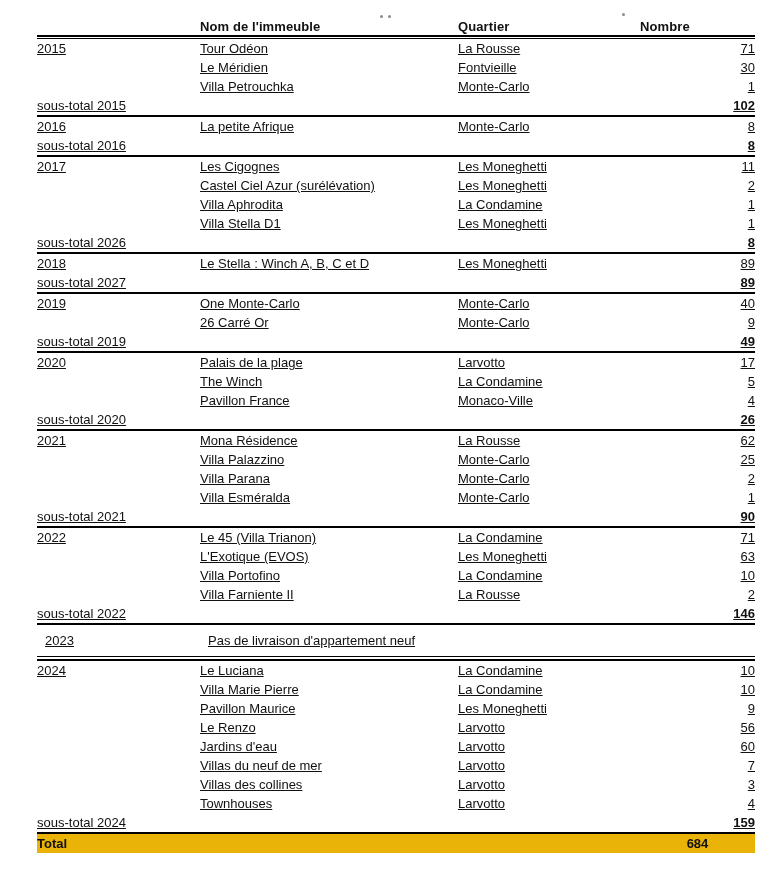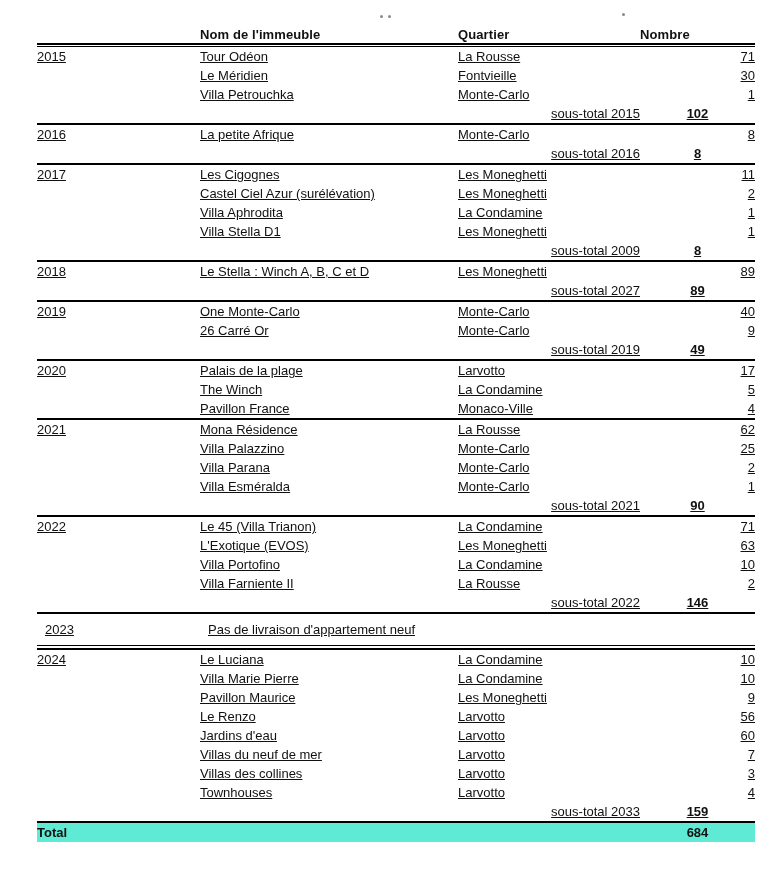--- a/index.html
+++ b/index.html
@@ -17,21 +17,21 @@
   }
   .dot{
     position:absolute;
     width:3px;height:3px;
     background:#8a8a8a;
     border-radius:50%;
   }
   .table{
     position:absolute;
     left:37px;
-    top:26px;
+    top:18px;
     width:718px;
     font-size:13px;
     line-height:1;
   }
   .header-row{
     display:grid;
     grid-template-columns:163px 258px 182px 1fr;
     height:15px;
     align-items:end;
     padding-bottom:2px;
@@ -55,22 +55,22 @@
     background:#000;
   }
   .row{
     display:grid;
     grid-template-columns:163px 258px 182px 1fr;
     height:19px;
     align-items:center;
     text-decoration:underline;
   }
   .c-nombre{text-align:right;}
-  .c-sub-label{grid-column:1 / 4;text-align:right;}
-  .subtotal-row .c-nombre{font-weight:bold;text-align:center;}
+  .c-sub-label{grid-column:1 / 4;}
+  .subtotal-row .c-nombre{font-weight:bold;}
   .note-section .row{margin:6px 8px;}
   .c-note{grid-column:2 / 5;}
   .total-row{
     display:grid;
     grid-template-columns:1fr 115px;
     height:19px;
     align-items:center;
     font-weight:bold;
   }
   .t-value{text-align:center;}
@@ -153,21 +153,21 @@
             <div class="c-quartier">La Condamine</div>
             <div class="c-nombre">1</div>
           </div>
           <div class="row">
             <div class="c-year"></div>
             <div class="c-name">Villa Stella D1</div>
             <div class="c-quartier">Les Moneghetti</div>
             <div class="c-nombre">1</div>
           </div>
           <div class="row subtotal-row">
-            <div class="c-sub-label">sous-total 2009</div>
+            <div class="c-sub-label">sous-total 2026</div>
             <div class="c-nombre">8</div>
           </div>
         </div>
         <div class="rule rule-mid"></div>
         <div class="section">
           <div class="row">
             <div class="c-year">2018</div>
             <div class="c-name">Le Stella : Winch A, B, C et D</div>
             <div class="c-quartier">Les Moneghetti</div>
             <div class="c-nombre">89</div>
@@ -208,20 +208,24 @@
             <div class="c-year"></div>
             <div class="c-name">The Winch</div>
             <div class="c-quartier">La Condamine</div>
             <div class="c-nombre">5</div>
           </div>
           <div class="row">
             <div class="c-year"></div>
             <div class="c-name">Pavillon France</div>
             <div class="c-quartier">Monaco-Ville</div>
             <div class="c-nombre">4</div>
+          </div>
+          <div class="row subtotal-row">
+            <div class="c-sub-label">sous-total 2020</div>
+            <div class="c-nombre">26</div>
           </div>
         </div>
         <div class="rule rule-mid"></div>
         <div class="section">
           <div class="row">
             <div class="c-year">2021</div>
             <div class="c-name">Mona Résidence</div>
             <div class="c-quartier">La Rousse</div>
             <div class="c-nombre">62</div>
           </div>
@@ -330,26 +334,26 @@
             <div class="c-quartier">Larvotto</div>
             <div class="c-nombre">3</div>
           </div>
           <div class="row">
             <div class="c-year"></div>
             <div class="c-name">Townhouses</div>
             <div class="c-quartier">Larvotto</div>
             <div class="c-nombre">4</div>
           </div>
           <div class="row subtotal-row">
-            <div class="c-sub-label">sous-total 2033</div>
+            <div class="c-sub-label">sous-total 2024</div>
             <div class="c-nombre">159</div>
           </div>
         </div>
         <div class="rule rule-mid"></div>
       </div>
 
-    <div class="total-row" id="total-row" style="background: #5eead4;">
+    <div class="total-row" id="total-row" style="background: #eab308;">
       <div class="t-label">Total</div>
       <div class="t-value">684</div>
     </div>
 
   </div>
 </div>
 
 </body></html>

